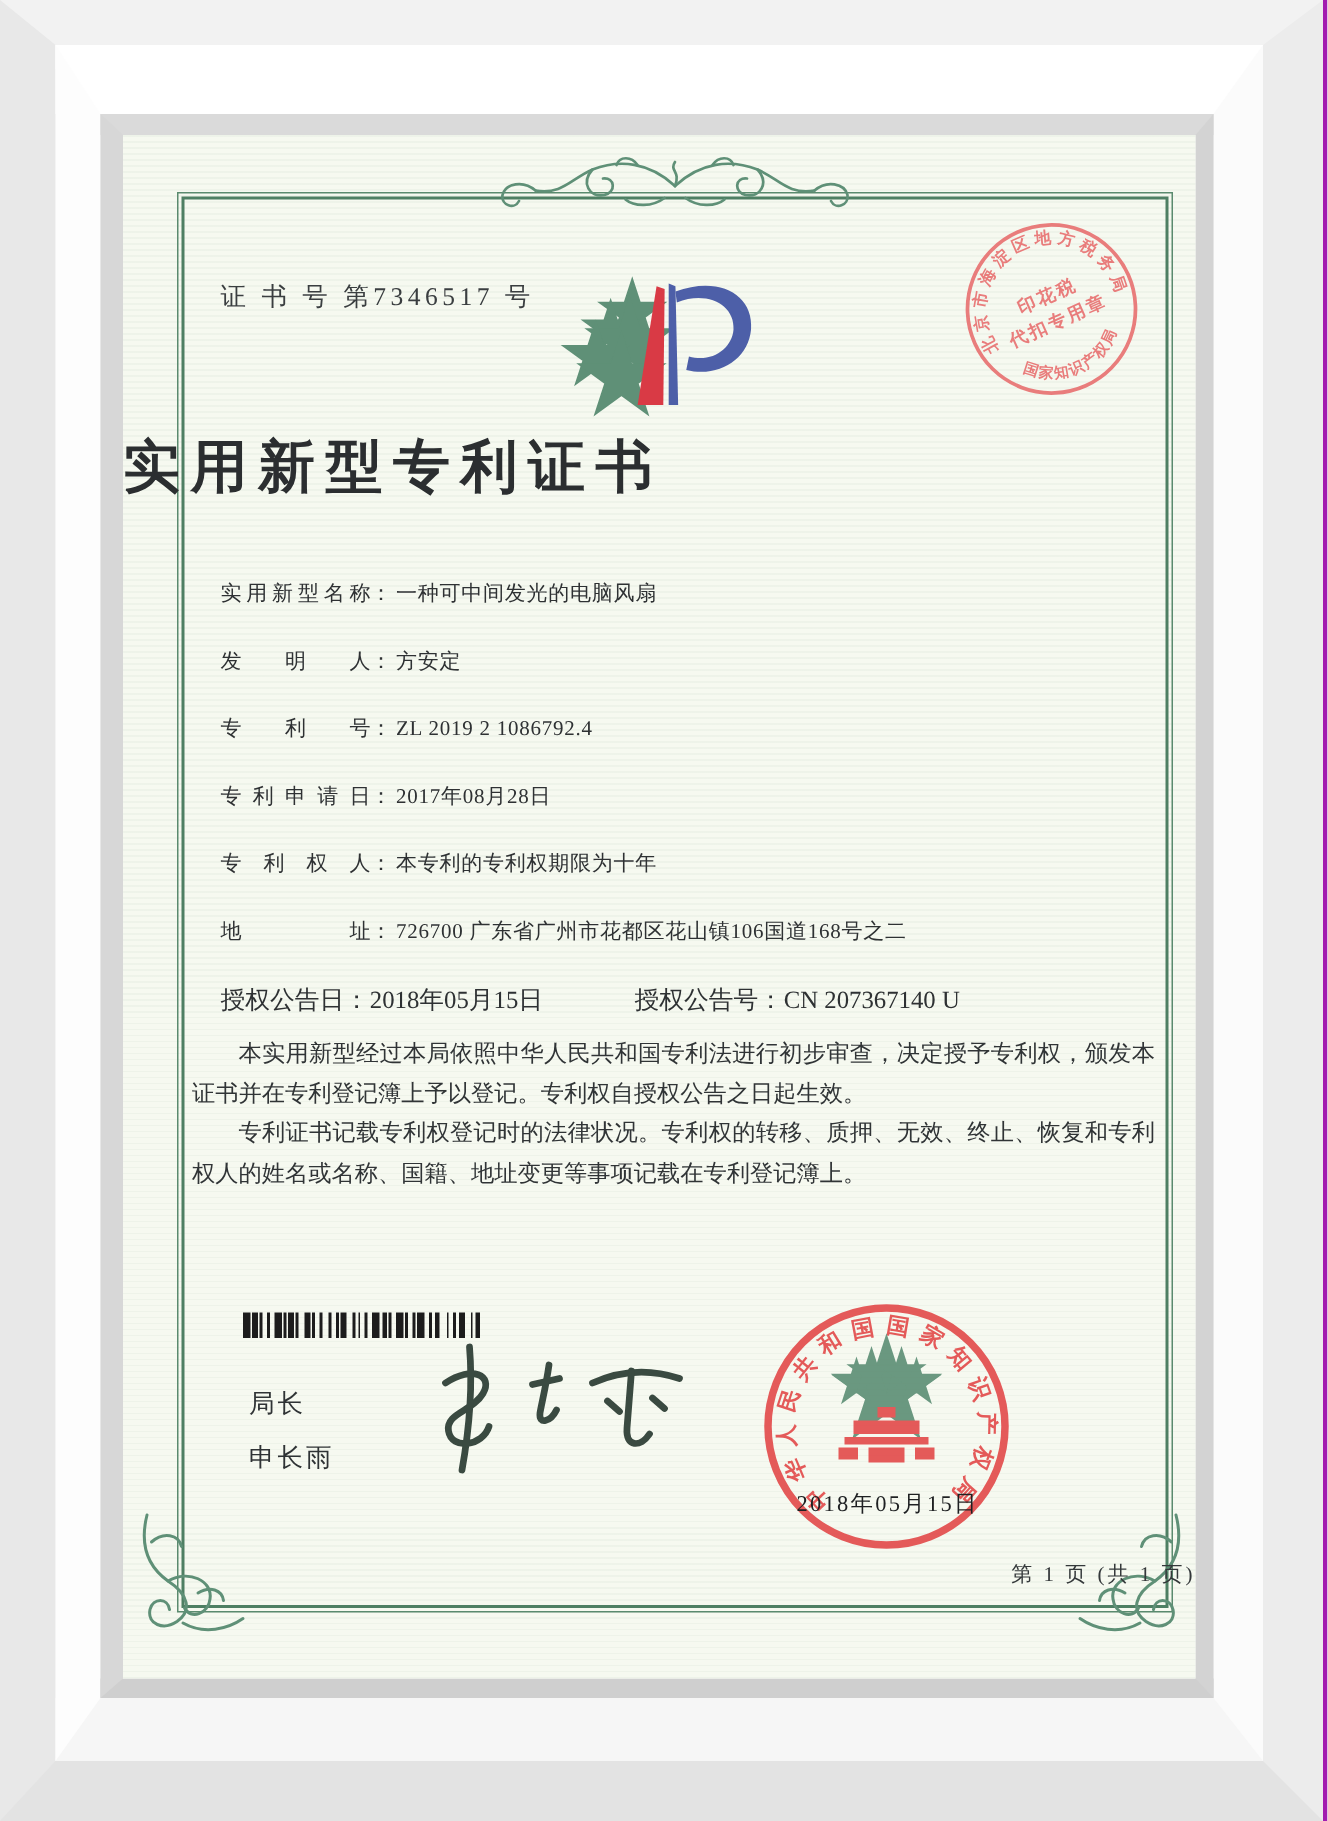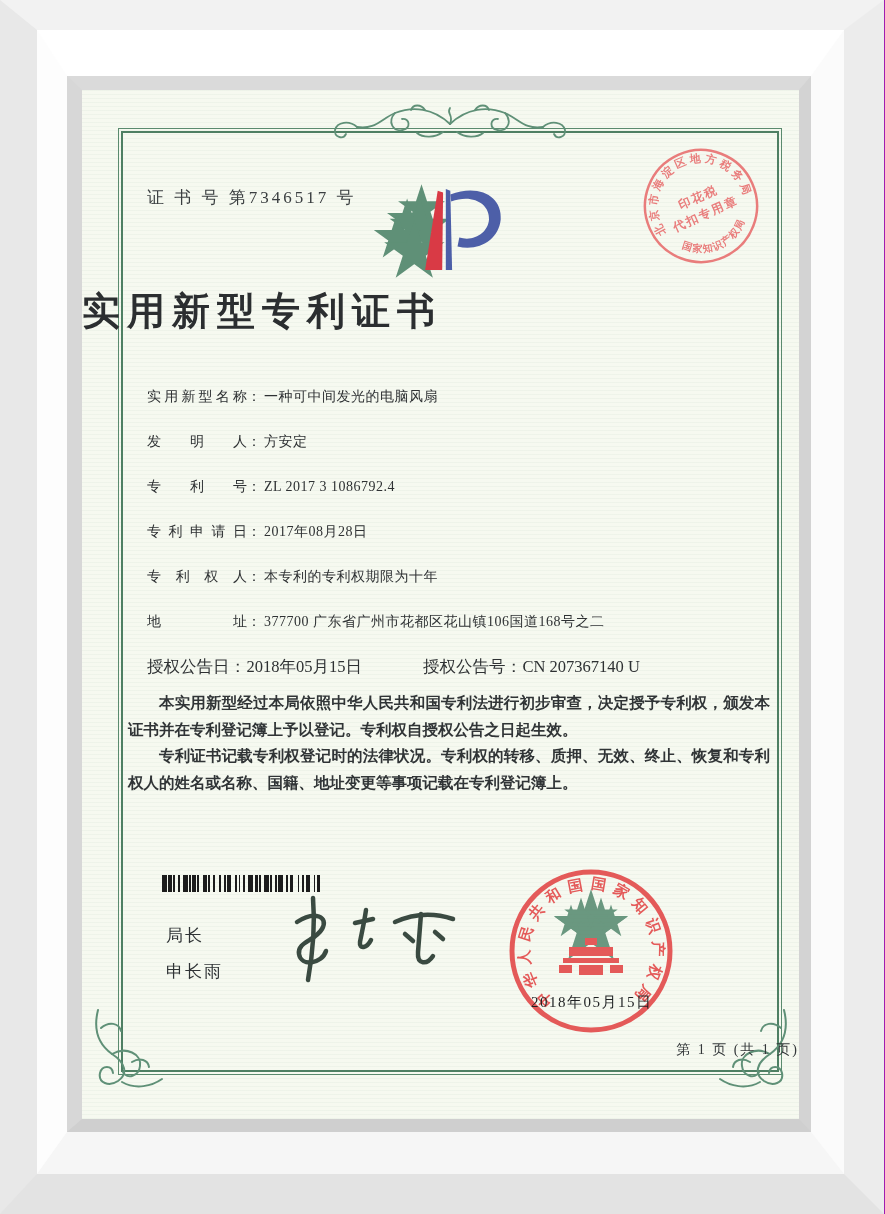--- a/index.html
+++ b/index.html
@@ -1,20 +1,20 @@
 <!DOCTYPE html>
 <html><head>
 <meta charset="utf-8">
 <style>
   html,body{margin:0;padding:0;background:#ffffff;}
   *{box-sizing:border-box;}
   .stage{
     position:relative;width:885px;height:1214px;overflow:hidden;
     font-family:"Liberation Serif","DejaVu Serif",serif;color:#2e3133;
-    background:#f0f0f0;border-right:1px solid #a21caf;
+    background:#f0f0f0;border-right:3px solid #a21caf;
   }
   
   .f1{position:absolute;inset:0;border-style:solid;
       border-width:30px 40px 40px 37px;
       border-color:#f2f2f2 #ececec #e3e3e3 #e8e8e8;background:transparent;}
   .f2{position:absolute;inset:0;border-style:solid;
       border-width:46px 33px 42px 30px;
       border-color:#ffffff #fbfbfb #f6f6f6 #fdfdfd;}
   .f3{position:absolute;inset:0;border-style:solid;
       border-width:14px 12px 13px 15px;
@@ -42,21 +42,21 @@
   .field-row{height:21px;line-height:21px;margin-bottom:24px;white-space:nowrap;}
   .flabel{display:inline-block;width:100px;text-align:justify;text-align-last:justify;
       vertical-align:top;}
   .fcolon{display:inline-block;width:17px;}
   .fvalue{letter-spacing:0.5px;}
   .grant-row{position:absolute;left:65px;top:566px;width:600px;height:21px;
       line-height:21px;font-size:16.5px;white-space:nowrap;}
   .grant-no{position:absolute;left:276px;top:0;}
   .paras{position:absolute;left:46px;top:600px;width:642px;font-size:15.5px;
       line-height:26.5px;text-align:justify;color:#303436;}
-  .paras p{margin:0;text-indent:2em;font-weight:bold;}
+  .paras p{margin:0;text-indent:2em;}
   .barcode{position:absolute;left:80px;top:785px;height:17px;display:flex;
       align-items:stretch;}
   .barcode .b{background:#1c1c1c;}
   .barcode .g{background:transparent;}
   .sign-block{position:absolute;left:84px;top:828px;font-size:17px;line-height:36px;
       letter-spacing:2px;color:#2f3335;}
   .sig{position:absolute;left:185px;top:800px;}
   .sig path{fill:none;stroke:#3a4a41;stroke-width:4.5;stroke-linecap:round;
       stroke-linejoin:round;}
   .seal{position:absolute;left:424px;top:776px;opacity:0.92;}
@@ -143,30 +143,30 @@
     <div class="title">实用新型专利证书</div>
 
     <div class="fields">
       <div class="field-row">
         <span class="flabel">实用新型名称</span><span class="fcolon">：</span><span class="fvalue">一种可中间发光的电脑风扇</span>
       </div>
       <div class="field-row">
         <span class="flabel">发明人</span><span class="fcolon">：</span><span class="fvalue">方安定</span>
       </div>
       <div class="field-row">
-        <span class="flabel">专利号</span><span class="fcolon">：</span><span class="fvalue">ZL 2017 3 1086792.4</span>
+        <span class="flabel">专利号</span><span class="fcolon">：</span><span class="fvalue">ZL 2019 2 1086792.4</span>
       </div>
       <div class="field-row">
         <span class="flabel">专利申请日</span><span class="fcolon">：</span><span class="fvalue">2017年08月28日</span>
       </div>
       <div class="field-row">
         <span class="flabel">专利权人</span><span class="fcolon">：</span><span class="fvalue">本专利的专利权期限为十年</span>
       </div>
       <div class="field-row">
-        <span class="flabel">地址</span><span class="fcolon">：</span><span class="fvalue">377700 广东省广州市花都区花山镇106国道168号之二</span>
+        <span class="flabel">地址</span><span class="fcolon">：</span><span class="fvalue">726700 广东省广州市花都区花山镇106国道168号之二</span>
       </div>
     </div>
 
     <div class="grant-row">
       <span>授权公告日</span><span class="fcolon">：</span><span>2018年05月15日</span>
       <span class="grant-no">
         <span>授权公告号</span><span class="fcolon">：</span><span>CN 207367140 U</span>
       </span>
     </div>
 

